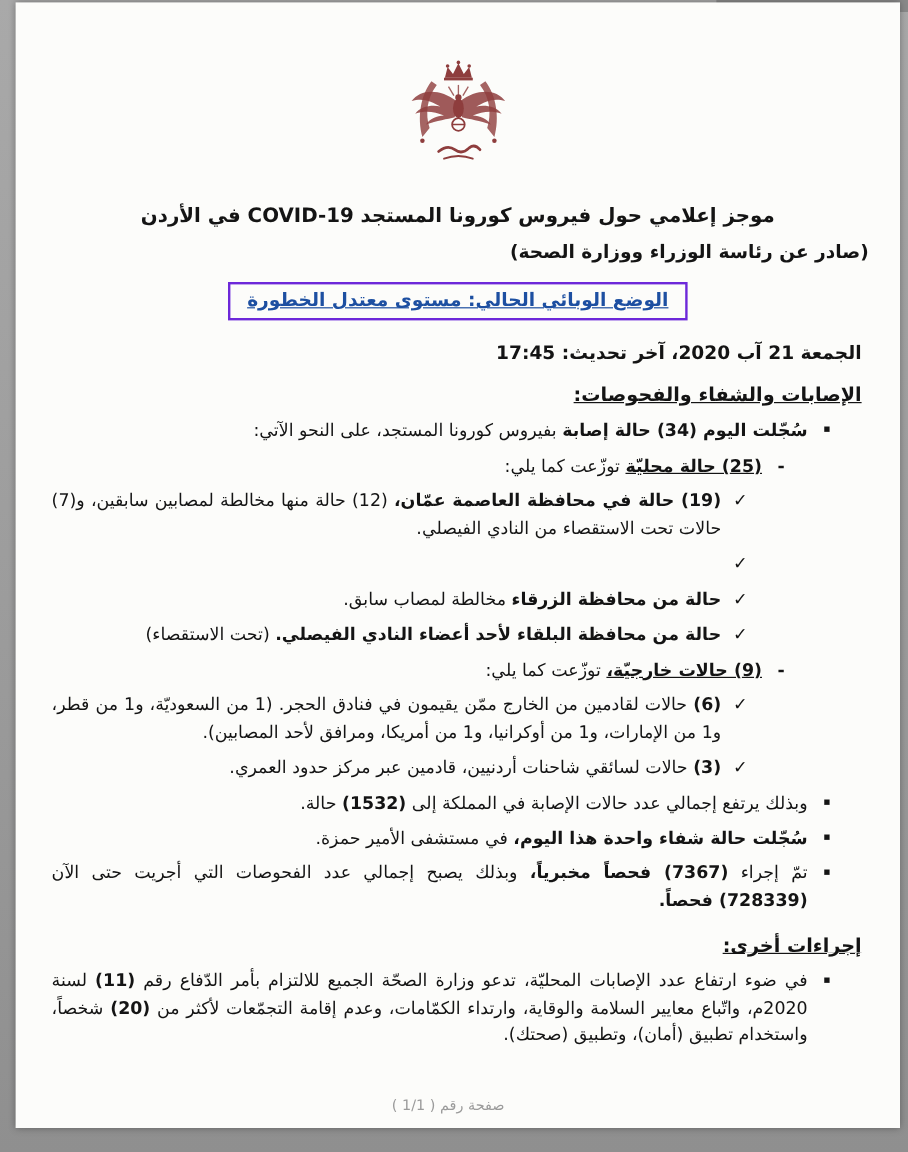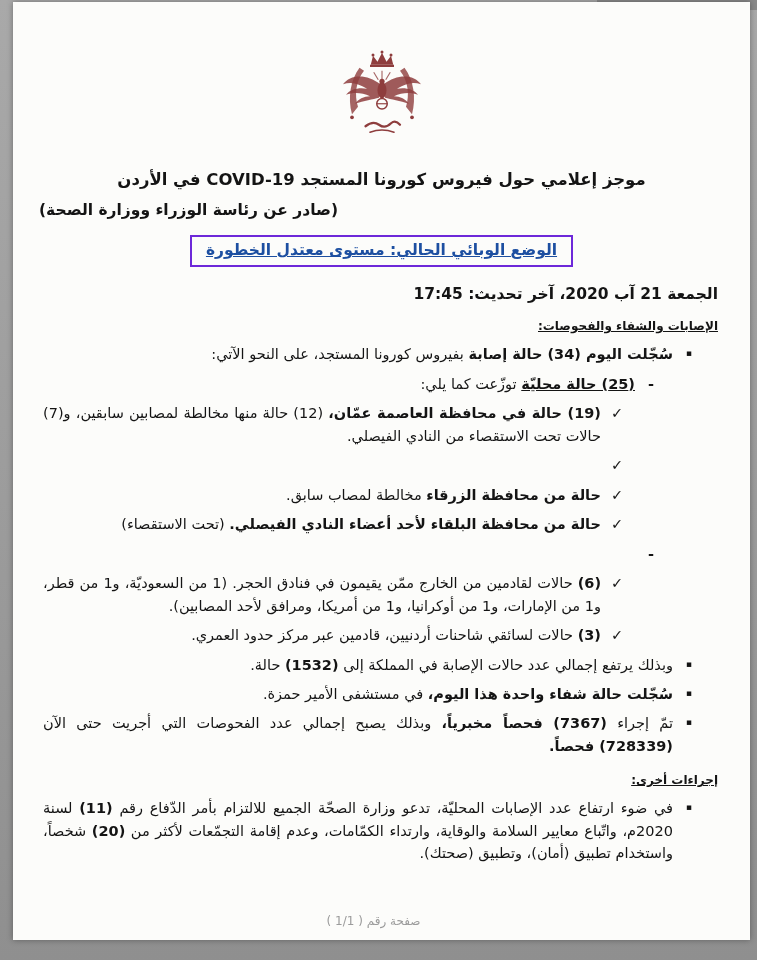--- a/index.html
+++ b/index.html
@@ -34,21 +34,21 @@
   .logo-wrap { text-align: center; margin: 2px 0 14px 0; }
   .crest { display: inline-block; color: #8e3d3d; }
   .title {
     text-align: center;
     font-weight: 700;
     font-size: 16.5px;
     margin: 4px 0 0 0;
     line-height: 1.9;
   }
   .subtitle {
-    text-align: left;
+    text-align: right;
     font-weight: 700;
     font-size: 15.5px;
     margin: 6px 0 0 0;
   }
   .banner-wrap { text-align: center; margin: 16px 0 6px 0; }
   .banner {
     display: inline-block;
     border: 2px solid #6d28d9;
     padding: 4px 14px 6px 14px;
     font-weight: 700;
@@ -57,21 +57,21 @@
     color: #1d4fa1;
   }
   .date-line {
     font-weight: 700;
     font-size: 15.5px;
     margin: 18px 6px 10px 0;
     text-align: right;
   }
   .section-heading {
     font-weight: 700;
-    font-size: 12px;
+    font-size: 16px;
     text-decoration: underline;
     margin: 16px 6px 10px 0;
     text-align: right;
   }
   .list { margin: 0; }
   .item {
     display: flex;
     direction: rtl;
     gap: 7px;
     margin: 7px 0;
@@ -161,20 +161,21 @@
           <div class="item indent-2">
             <span class="marker m-check">✓</span>
             <span class="itext"><span style="font-weight: 700;">حالة من محافظة الزرقاء</span><span> مخالطة لمصاب سابق.</span></span>
           </div>
           <div class="item indent-2">
             <span class="marker m-check">✓</span>
             <span class="itext"><span style="font-weight: 700;">حالة من محافظة البلقاء لأحد أعضاء النادي الفيصلي.</span><span> (تحت الاستقصاء)</span></span>
           </div>
           <div class="item indent-1">
             <span class="marker m-dash">-</span>
+            <span class="itext"><span style="font-weight: 700; text-decoration: underline;">(9) حالات خارجيّة،</span><span> توزّعت كما يلي:</span></span>
           </div>
           <div class="item indent-2">
             <span class="marker m-check">✓</span>
             <span class="itext"><span style="font-weight: 700;">(6)</span><span> حالات لقادمين من الخارج ممّن يقيمون في فنادق الحجر. (1 من السعوديّة، و1 من قطر، و1 من الإمارات، و1 من أوكرانيا، و1 من أمريكا، ومرافق لأحد المصابين).</span></span>
           </div>
           <div class="item indent-2">
             <span class="marker m-check">✓</span>
             <span class="itext"><span style="font-weight: 700;">(3)</span><span> حالات لسائقي شاحنات أردنيين، قادمين عبر مركز حدود العمري.</span></span>
           </div>
           <div class="item indent-0">

